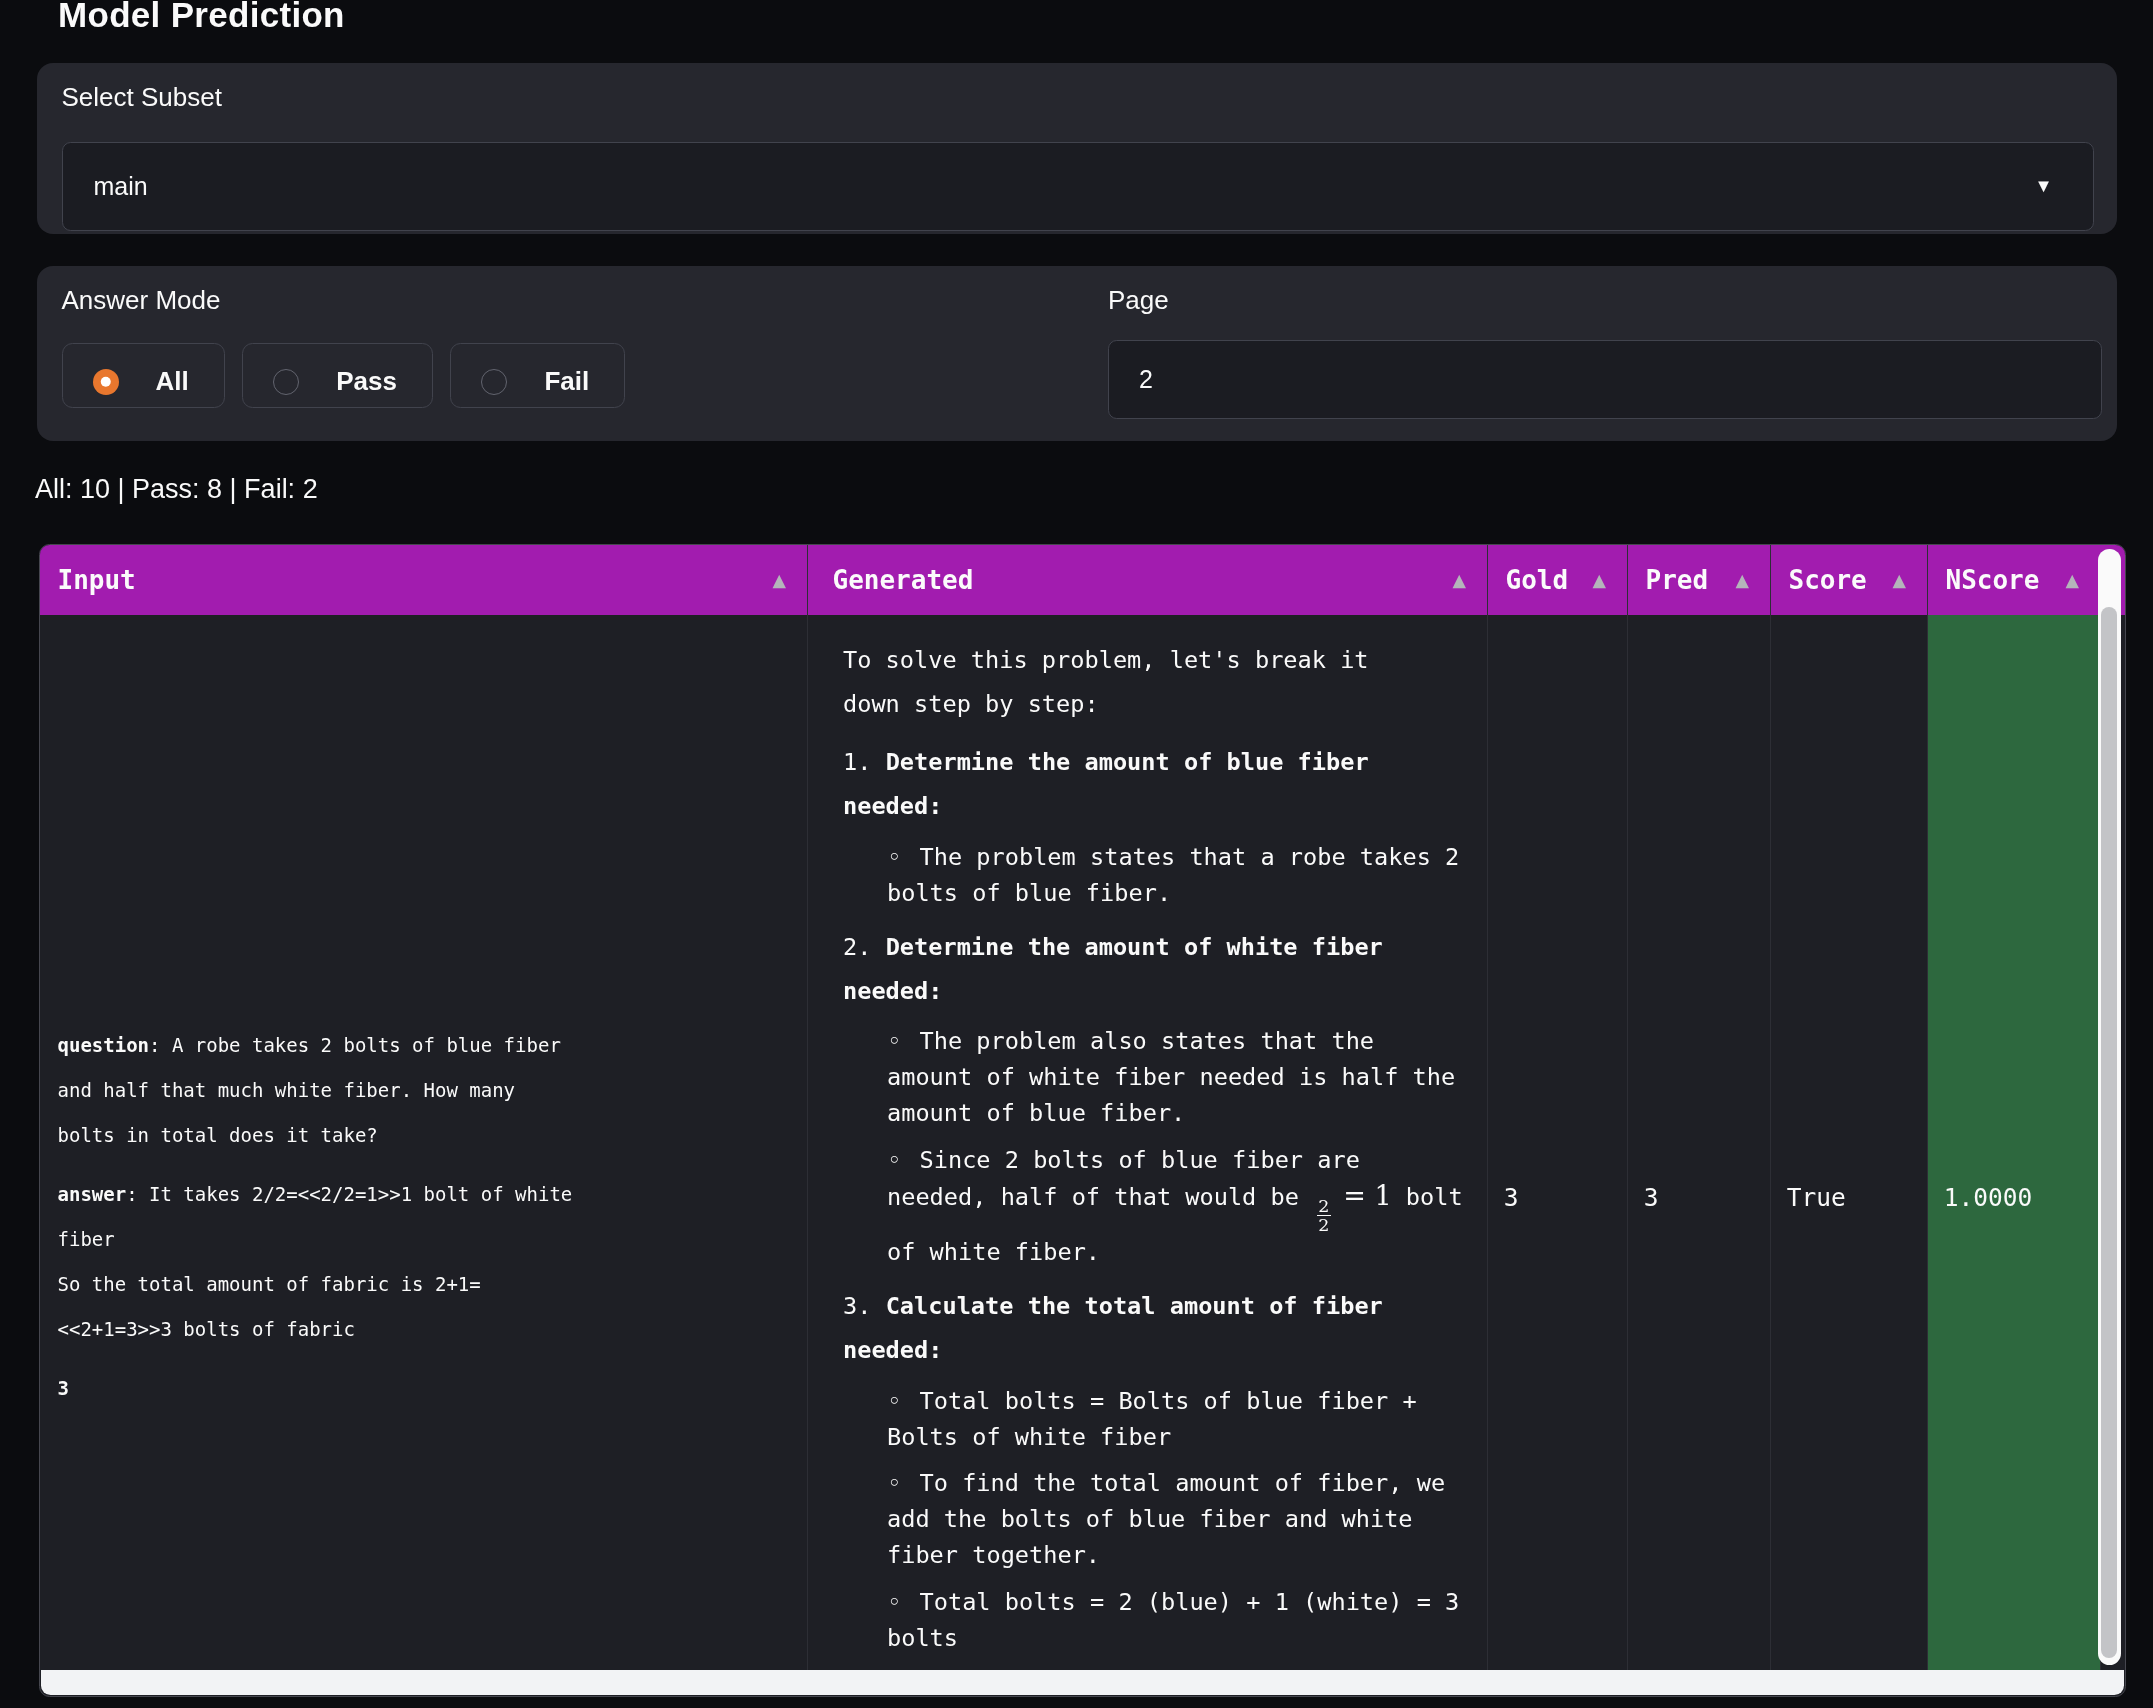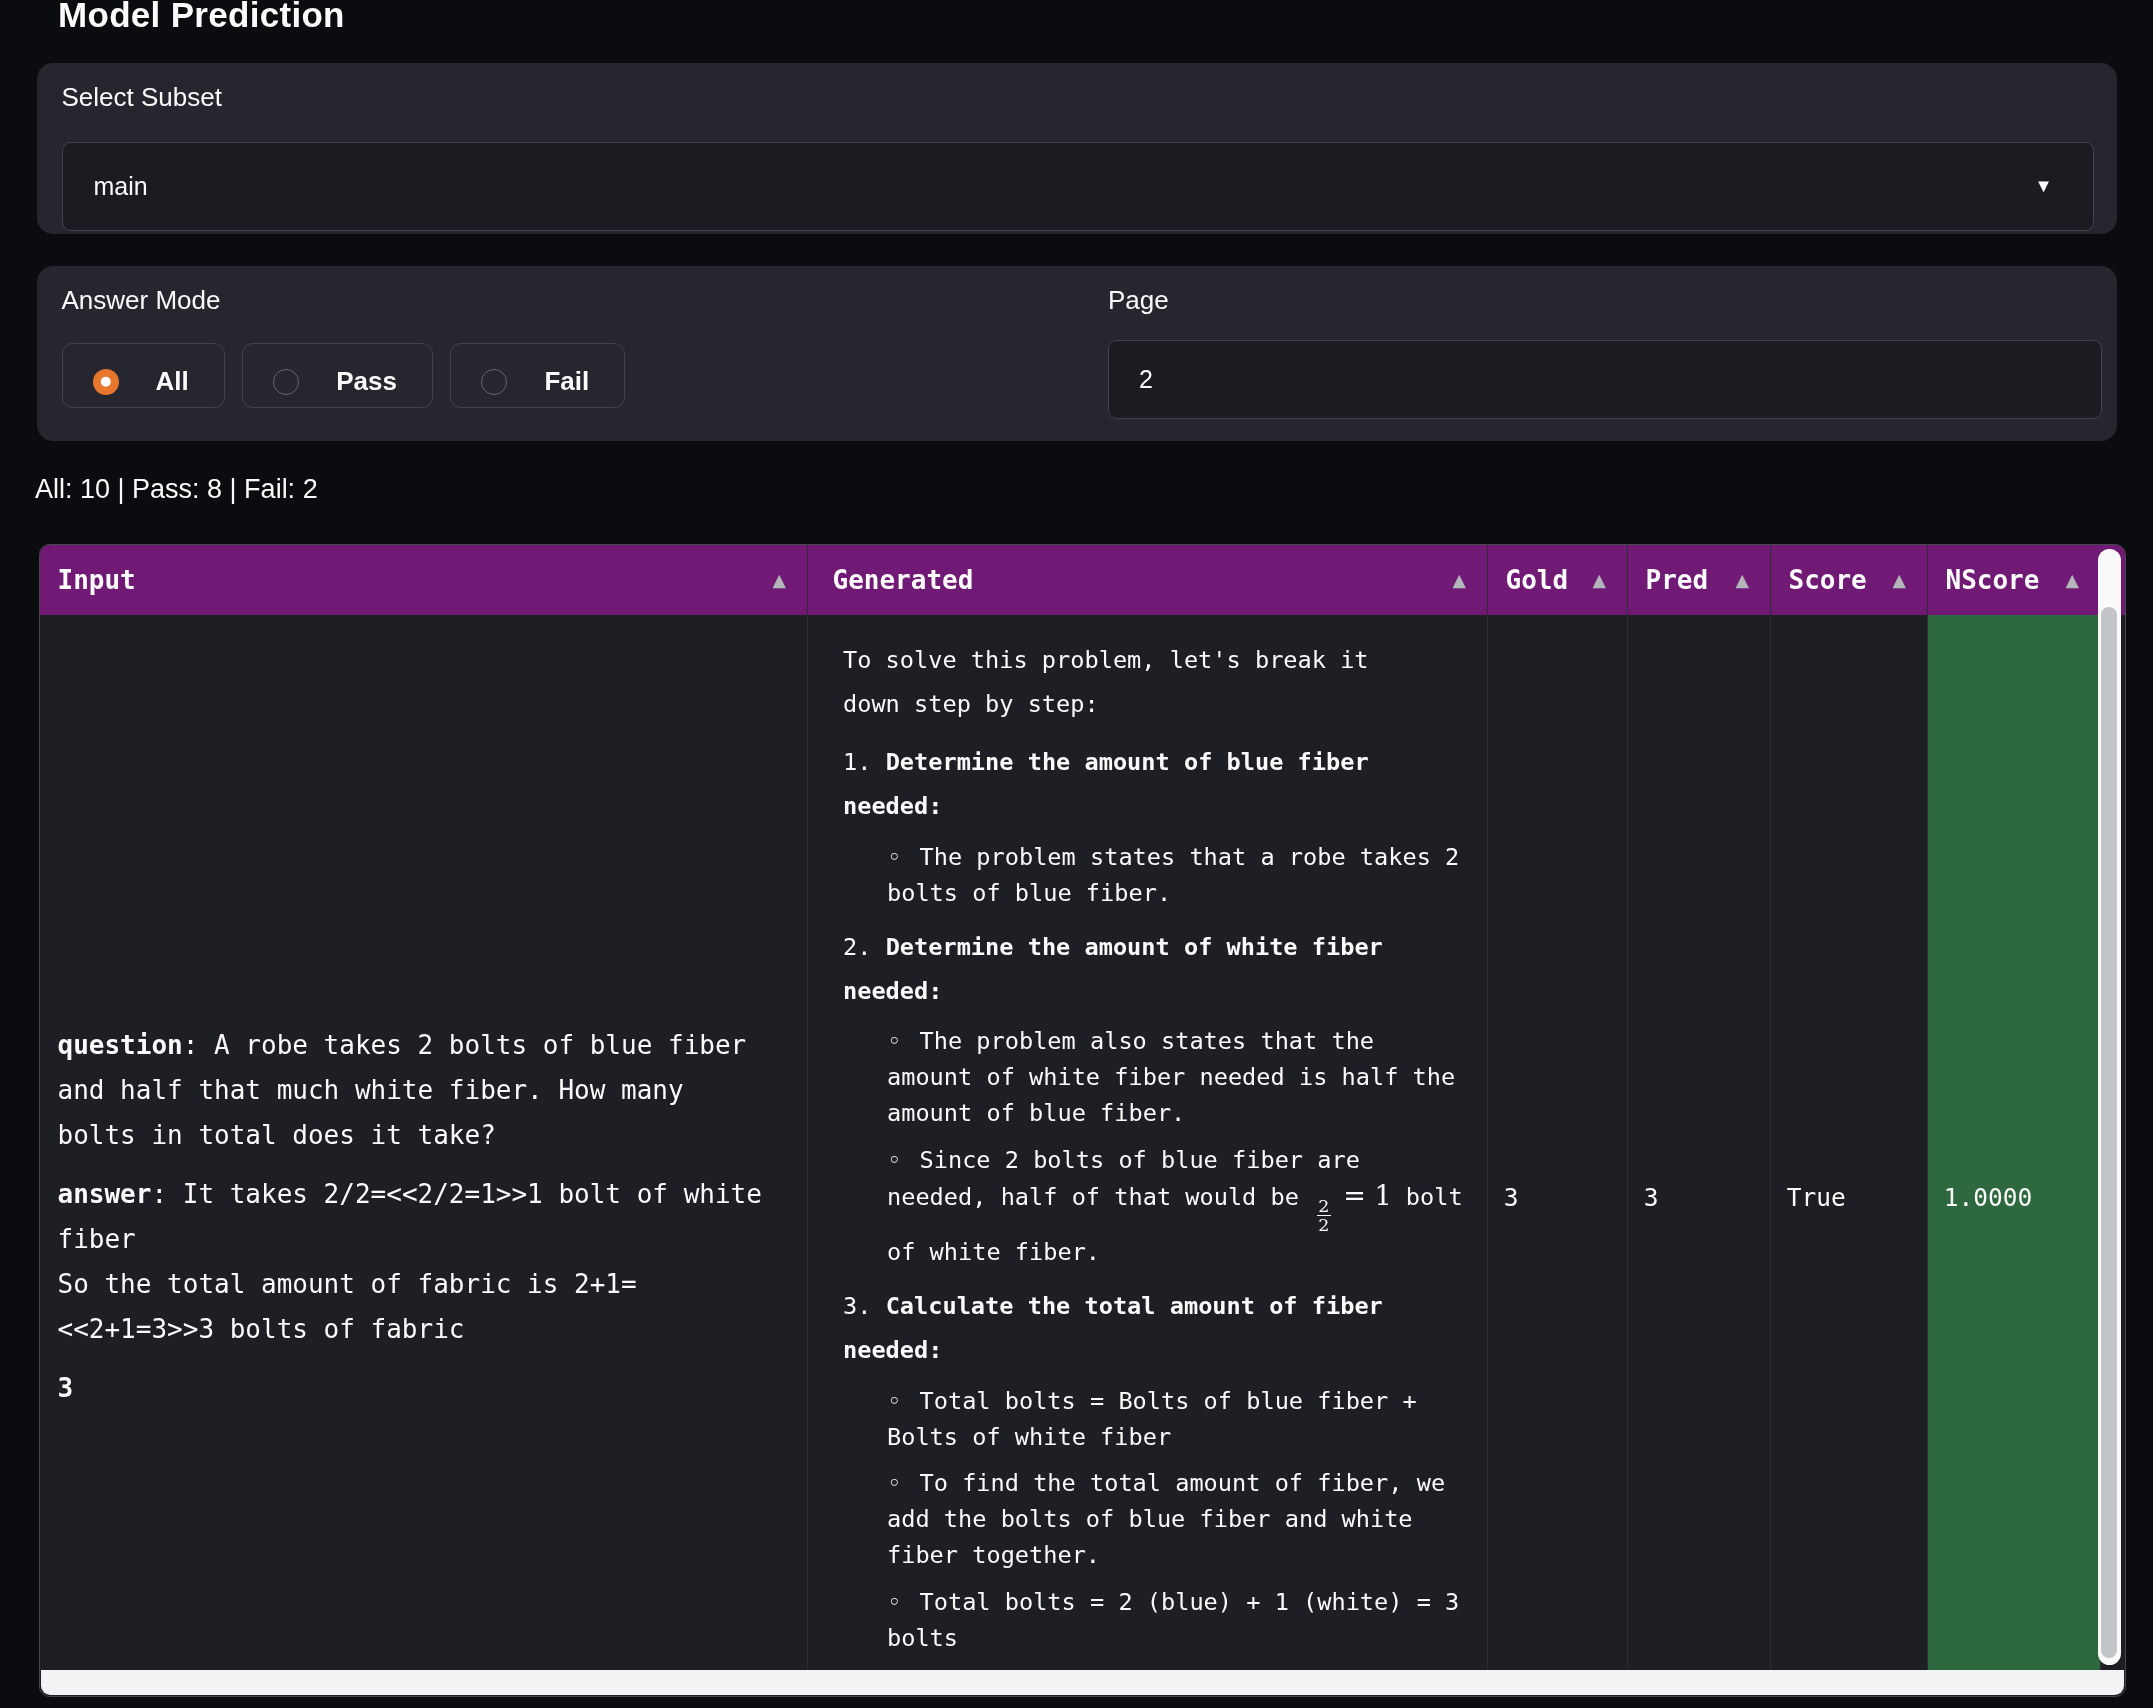--- a/index.html
+++ b/index.html
@@ -33,34 +33,34 @@
   .textinput { position:absolute; left:1071px; top:74px; width:994px; height:79px; background:#1b1c22;
     border:0.9px solid #41434d; border-radius:8.7px; display:flex; align-items:center; padding-left:30px; font-size:25px; cursor:text; }
   .lbl-page { left:1071px; top:19px; }
   .lbl-left { left:24.5px; top:19px; }
 
   .summary { position:absolute; left:35px; top:474px; font-size:27px; font-weight:400; color:#fafafa; }
 
   .table { position:absolute; left:39px; top:544px; width:2087px; height:1153px; background:#1e1f25;
     border:0.9px solid #46474f; border-radius:10.5px; overflow:hidden; }
   .thead, .tbody { display:grid; grid-template-columns:767px 680px 140px 143px 157px 173px 27px; }
-  .thead { height:70px; background:#701a75; }
+  .thead { height:70px; background:#a21caf; }
   .th { display:flex; align-items:center; justify-content:space-between; padding:0 21px 0 17.5px;
     font-family:"DejaVu Sans Mono","Liberation Mono",monospace; font-size:26px; font-weight:700; color:#fbfbfb;
     border-left:0.9px solid #2d2e35; cursor:pointer; }
   .th:first-child { border-left:none; }
   .th.generated-h { padding-left:24.5px; }
   .sort { font-family:"DejaVu Sans",sans-serif; font-size:17.5px; color:#b4b5ba; }
   .tbody { height:1056px; }
   .td { border-left:0.9px solid #2d2e35; overflow:hidden; }
   .td:first-child { border-left:none; }
 
   .cell-input { display:flex; flex-direction:column; justify-content:center; padding:0 35px 0 17.5px; }
   .cell-input .inner { transform:translateY(74px); }
-  .in-p { font-family:"DejaVu Sans Mono","Liberation Mono",monospace; font-size:26px; line-height:45px;
+  .in-p { font-family:"DejaVu Sans Mono","Liberation Mono",monospace; font-size:19px; line-height:45px;
     white-space:pre-wrap; color:#fafafa; margin:14px 0; }
   .in-p strong { font-weight:700; }
 
   .cell-generated { padding:23px 0 0 35px; font-family:"DejaVu Sans Mono","Liberation Mono",monospace; color:#fafafa; }
   .gen-p { font-size:23.6px; line-height:44px; width:583px; margin:0 0 14px 0; }
   .gen-item { font-size:23.6px; line-height:44px; width:583px; margin:14px 0 10.5px 0; }
   .gen-item strong { font-weight:700; }
   .gen-bullet { font-size:23.6px; line-height:36px; width:583px; margin:10.5px 0 10.5px 44px; }
   .mk { margin-right:18.3px; }
   .frac { display:inline-flex; flex-direction:column; align-items:center; font-family:"DejaVu Serif",serif;

